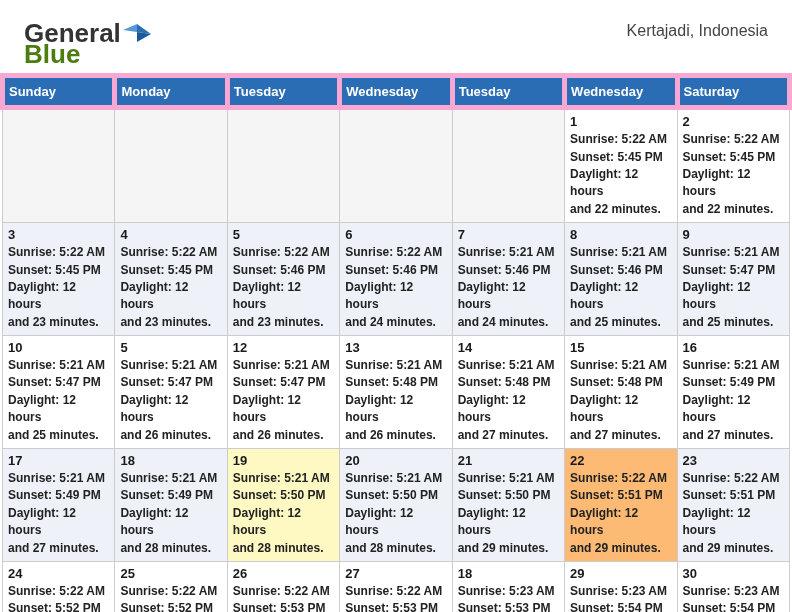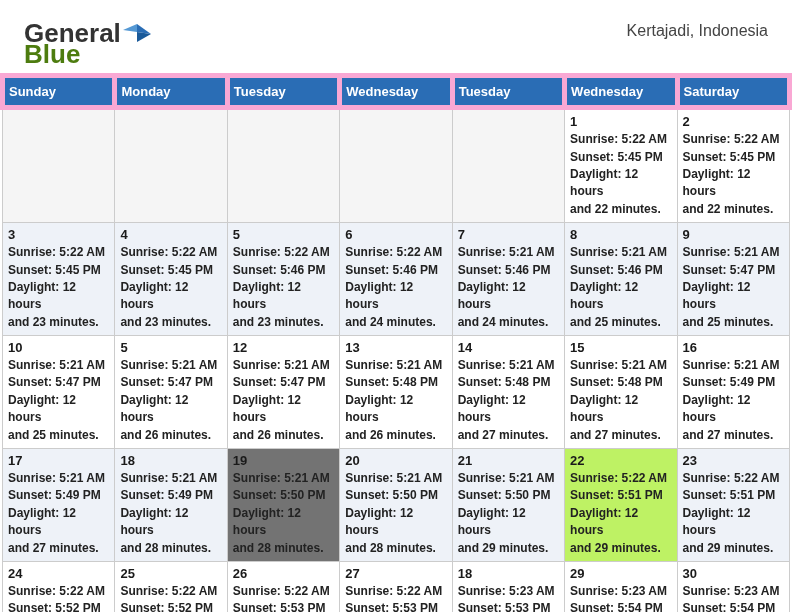--- a/index.html
+++ b/index.html
@@ -240,42 +240,42 @@
 Daylight: 12 hours
 and 27 minutes.</div>
         </td>
         <td style="background: rgb(238, 242, 248);">
           <div class="day-number">18</div>
           <div class="day-info" style="white-space: pre-line;">Sunrise: 5:21 AM
 Sunset: 5:49 PM
 Daylight: 12 hours
 and 28 minutes.</div>
         </td>
-        <td style="background: #737373; margin-top: 22px;">
+        <td style="background: #fef9c3; margin-top: 22px;">
           <div class="day-number">19</div>
           <div class="day-info" style="white-space: pre-line;">Sunrise: 5:21 AM
 Sunset: 5:50 PM
 Daylight: 12 hours
 and 28 minutes.</div>
         </td>
         <td style="background: rgb(238, 242, 248);">
           <div class="day-number">20</div>
           <div class="day-info" style="white-space: pre-line;">Sunrise: 5:21 AM
 Sunset: 5:50 PM
 Daylight: 12 hours
 and 28 minutes.</div>
         </td>
         <td style="background: rgb(238, 242, 248);">
           <div class="day-number">21</div>
           <div class="day-info" style="white-space: pre-line;">Sunrise: 5:21 AM
 Sunset: 5:50 PM
 Daylight: 12 hours
 and 29 minutes.</div>
         </td>
-        <td style="background: #bef264; margin-left: 44px;">
+        <td style="background: #fdba74; margin-left: 44px;">
           <div class="day-number">22</div>
           <div class="day-info" style="white-space: pre-line;">Sunrise: 5:22 AM
 Sunset: 5:51 PM
 Daylight: 12 hours
 and 29 minutes.</div>
         </td>
         <td style="background: rgb(238, 242, 248);">
           <div class="day-number">23</div>
           <div class="day-info" style="white-space: pre-line;">Sunrise: 5:22 AM
 Sunset: 5:51 PM

